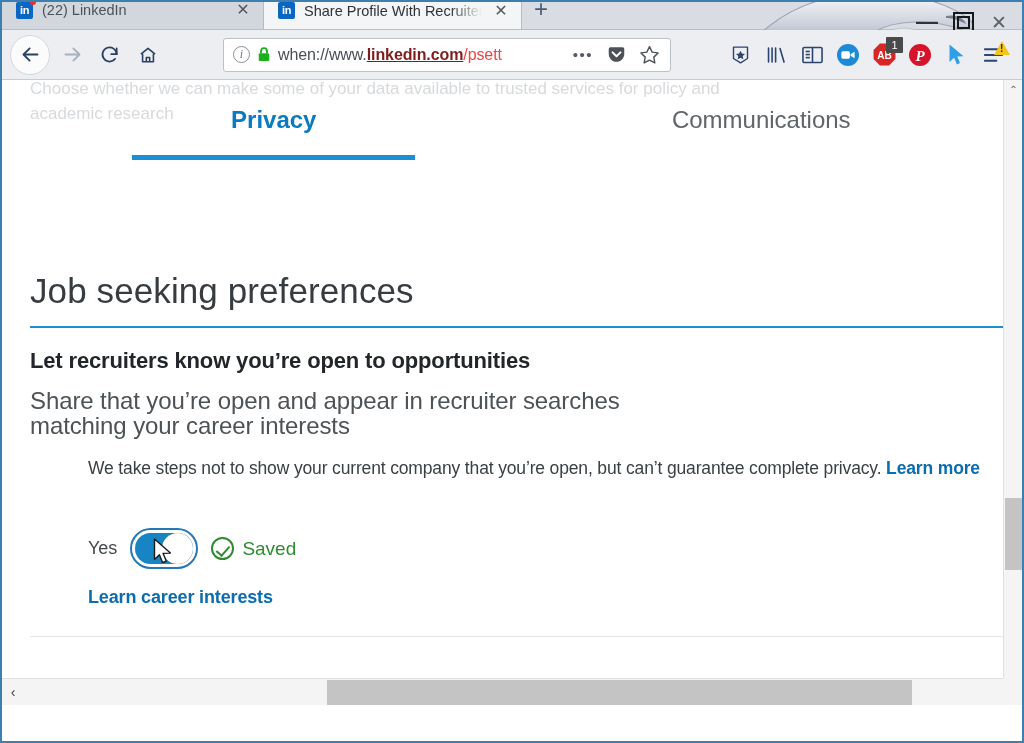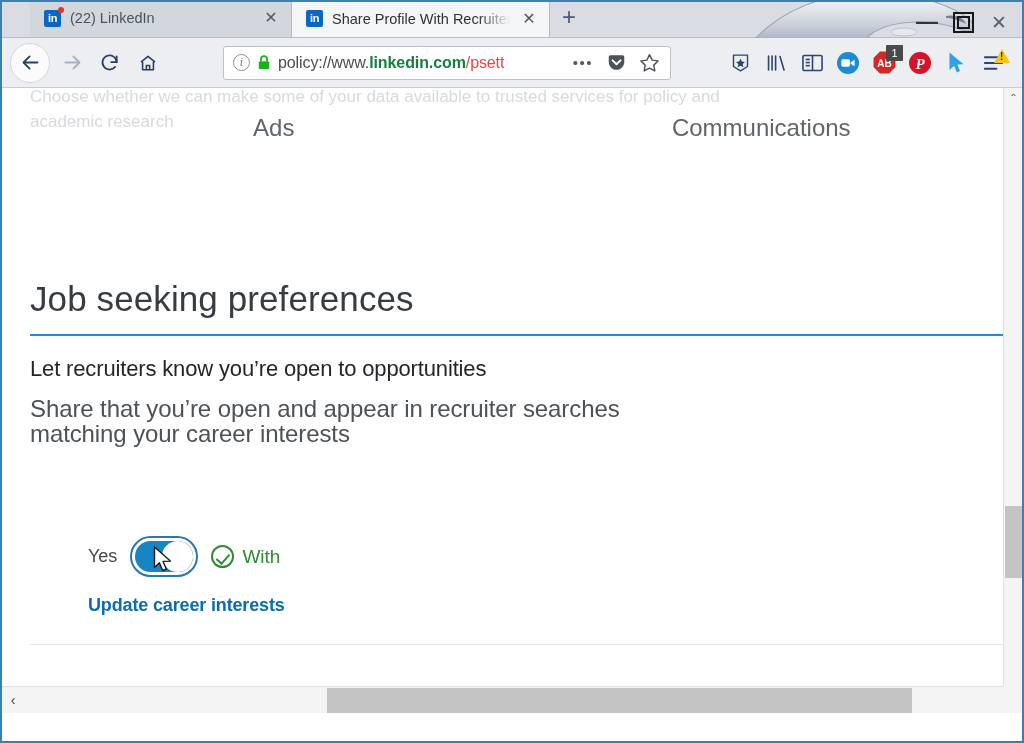--- a/index.html
+++ b/index.html
@@ -15,25 +15,24 @@
     position: relative;
     width: 1024px; height: 743px;
     border: 2px solid #3c7fb1;
     background: #ffffff;
     overflow: hidden;
   }
 
   
   .tabstrip {
     position: relative;
-    height: 36px;
+    height: 28px;
     background: #d9dde3;
     display: flex;
     align-items: flex-end;
-    padding-left: 28px;
     border-bottom: 1px solid #b8bec7;
   }
   .tab {
     position: relative;
     height: 38px;
     display: flex; align-items: center;
     gap: 9px;
     padding: 0 10px 0 14px;
     min-width: 0;
     background: #cfd4db;
@@ -153,21 +152,21 @@
   }
   .lock { flex: 0 0 14px; }
   .url-text {
     flex: 1 1 auto;
     font-size: 16px; color: #4a4f55;
     white-space: nowrap; overflow: hidden;
     letter-spacing: -.1px;
     -webkit-mask-image: linear-gradient(to right, #000 88%, transparent 100%);
             mask-image: linear-gradient(to right, #000 88%, transparent 100%);
   }
-  .url-text .host { color: #15803d; font-weight: 600; }
+  .url-text .host { color: #7f1d1d; font-weight: 600; text-decoration: underline; }
   .url-text .path { color: #ef4444; }
   .url-act {
     flex: 0 0 auto; width: 26px; height: 26px;
     display: flex; align-items: center; justify-content: center;
     color: #555a60; cursor: pointer;
   }
 
   .toolicons {
     margin-left: auto;
     display: flex; align-items: center;
@@ -260,21 +259,21 @@
     font-size: 35px; font-weight: 300; color: #373c40;
     letter-spacing: .1px;
   }
   .rule-blue {
     position: absolute; left: 28px; top: 246px;
     width: 975px; height: 2px; background: #1d8fd1;
   }
 
   .sec-h {
     position: absolute; left: 28px;
-    font-size: 22px; font-weight: normal; color: #22262a;
+    font-size: 22px; font-weight: bold; color: #22262a;
     letter-spacing: -.15px;
   }
   .sec-p {
     position: absolute; left: 28px;
     font-size: 24px; line-height: 25px; color: #4d5256;
     letter-spacing: -.1px;
   }
   .indent-p {
     position: absolute; left: 86px;
     font-size: 17.5px; line-height: 25px; color: #3b4044;
@@ -465,21 +464,21 @@
       </svg>
     </div>
 
     <div class="urlbar">
       <div class="url-i">i</div>
       <svg class="lock" width="15" height="17" viewBox="0 0 16 18">
         <rect x="2" y="7.5" width="12" height="9" rx="1.3" fill="#1cb11c"></rect>
         <path d="M4.6 7.5 V5.2 a3.4 3.4 0 0 1 6.8 0 V7.5" fill="none" stroke="#1cb11c" stroke-width="2.1"></path>
       </svg>
       <div class="url-text">
-        <span>policy://www.</span><span class="host">linkedin.com</span><span class="path">/psett</span>
+        <span>when://www.</span><span class="host">linkedin.com</span><span class="path">/psett</span>
       </div>
       <div class="url-act" style="letter-spacing:1.5px;font-size:15px;">•••</div>
       <div class="url-act">
         <svg width="19" height="19" viewBox="0 0 22 22">
           <path d="M2 4.5 a2 2 0 0 1 2-2 h14 a2 2 0 0 1 2 2 v5.5 c0 5.2-4 9.5-9 9.5 s-9-4.3-9-9.5 z" fill="#4c5258"></path>
           <polyline points="6.4,8.5 11,13 15.6,8.5" fill="none" stroke="#fff" stroke-width="2.3" stroke-linecap="round" stroke-linejoin="round"></polyline>
         </svg>
       </div>
       <div class="url-act">
         <svg width="21" height="21" viewBox="0 0 24 24" fill="none" stroke="#4c5258" stroke-width="1.6" stroke-linejoin="round">
@@ -556,45 +555,49 @@
     </div>
   </div>
 
   <div class="content">
 
     <div class="page">
 
       <div class="faded-top">Choose whether we can make some of your data available to trusted services for policy and academic research</div>
 
       <div class="ptabs">
-        <div class="ptab">Ads</div>
+        <div class="ptab sel">Privacy</div>
         <div class="ptab">Communications</div>
       </div>
 
       <div class="h1">Job seeking preferences</div>
       <div class="rule-blue"></div>
 
       <div class="sec-h" style="top:268px;">Let recruiters know you’re open to opportunities</div>
       <div class="sec-p" style="top:308px; width:690px;">Share that you’re open and appear in recruiter searches matching your career interests</div>
 
+      <div class="indent-p" style="top:376px; width:920px;">
+        <span>We take steps not to show your current company that you’re open, but can’t guarantee complete privacy.</span>
+        <span class="link">Learn more</span>
+      </div>
 
       <div class="toggle-row">
         <span class="tg-label">Yes</span>
         <div class="switch">
           <div class="switch-track">
             <div class="switch-knob"></div>
           </div>
         </div>
         <span class="saved">
           <span class="check-c"></span>
-          <span>With</span>
+          <span>Saved</span>
         </span>
       </div>
 
-      <div class="indent-p link" style="top:505px; font-size:18px;">Update career interests</div>
+      <div class="indent-p link" style="top:505px; font-size:18px;">Learn career interests</div>
 
       <div class="divider" style="top:556px;"></div>
 
 
     </div>
 
     <svg class="cursor" viewBox="0 0 20 28">
       <path d="M1.5 1 L1.5 21.5 L6.4 16.8 L9.6 24.6 L13.3 23 L10.1 15.4 L17.4 15.1 Z" fill="#ffffff" stroke="#1b1b1b" stroke-width="1.4" stroke-linejoin="round"></path>
     </svg>
 

